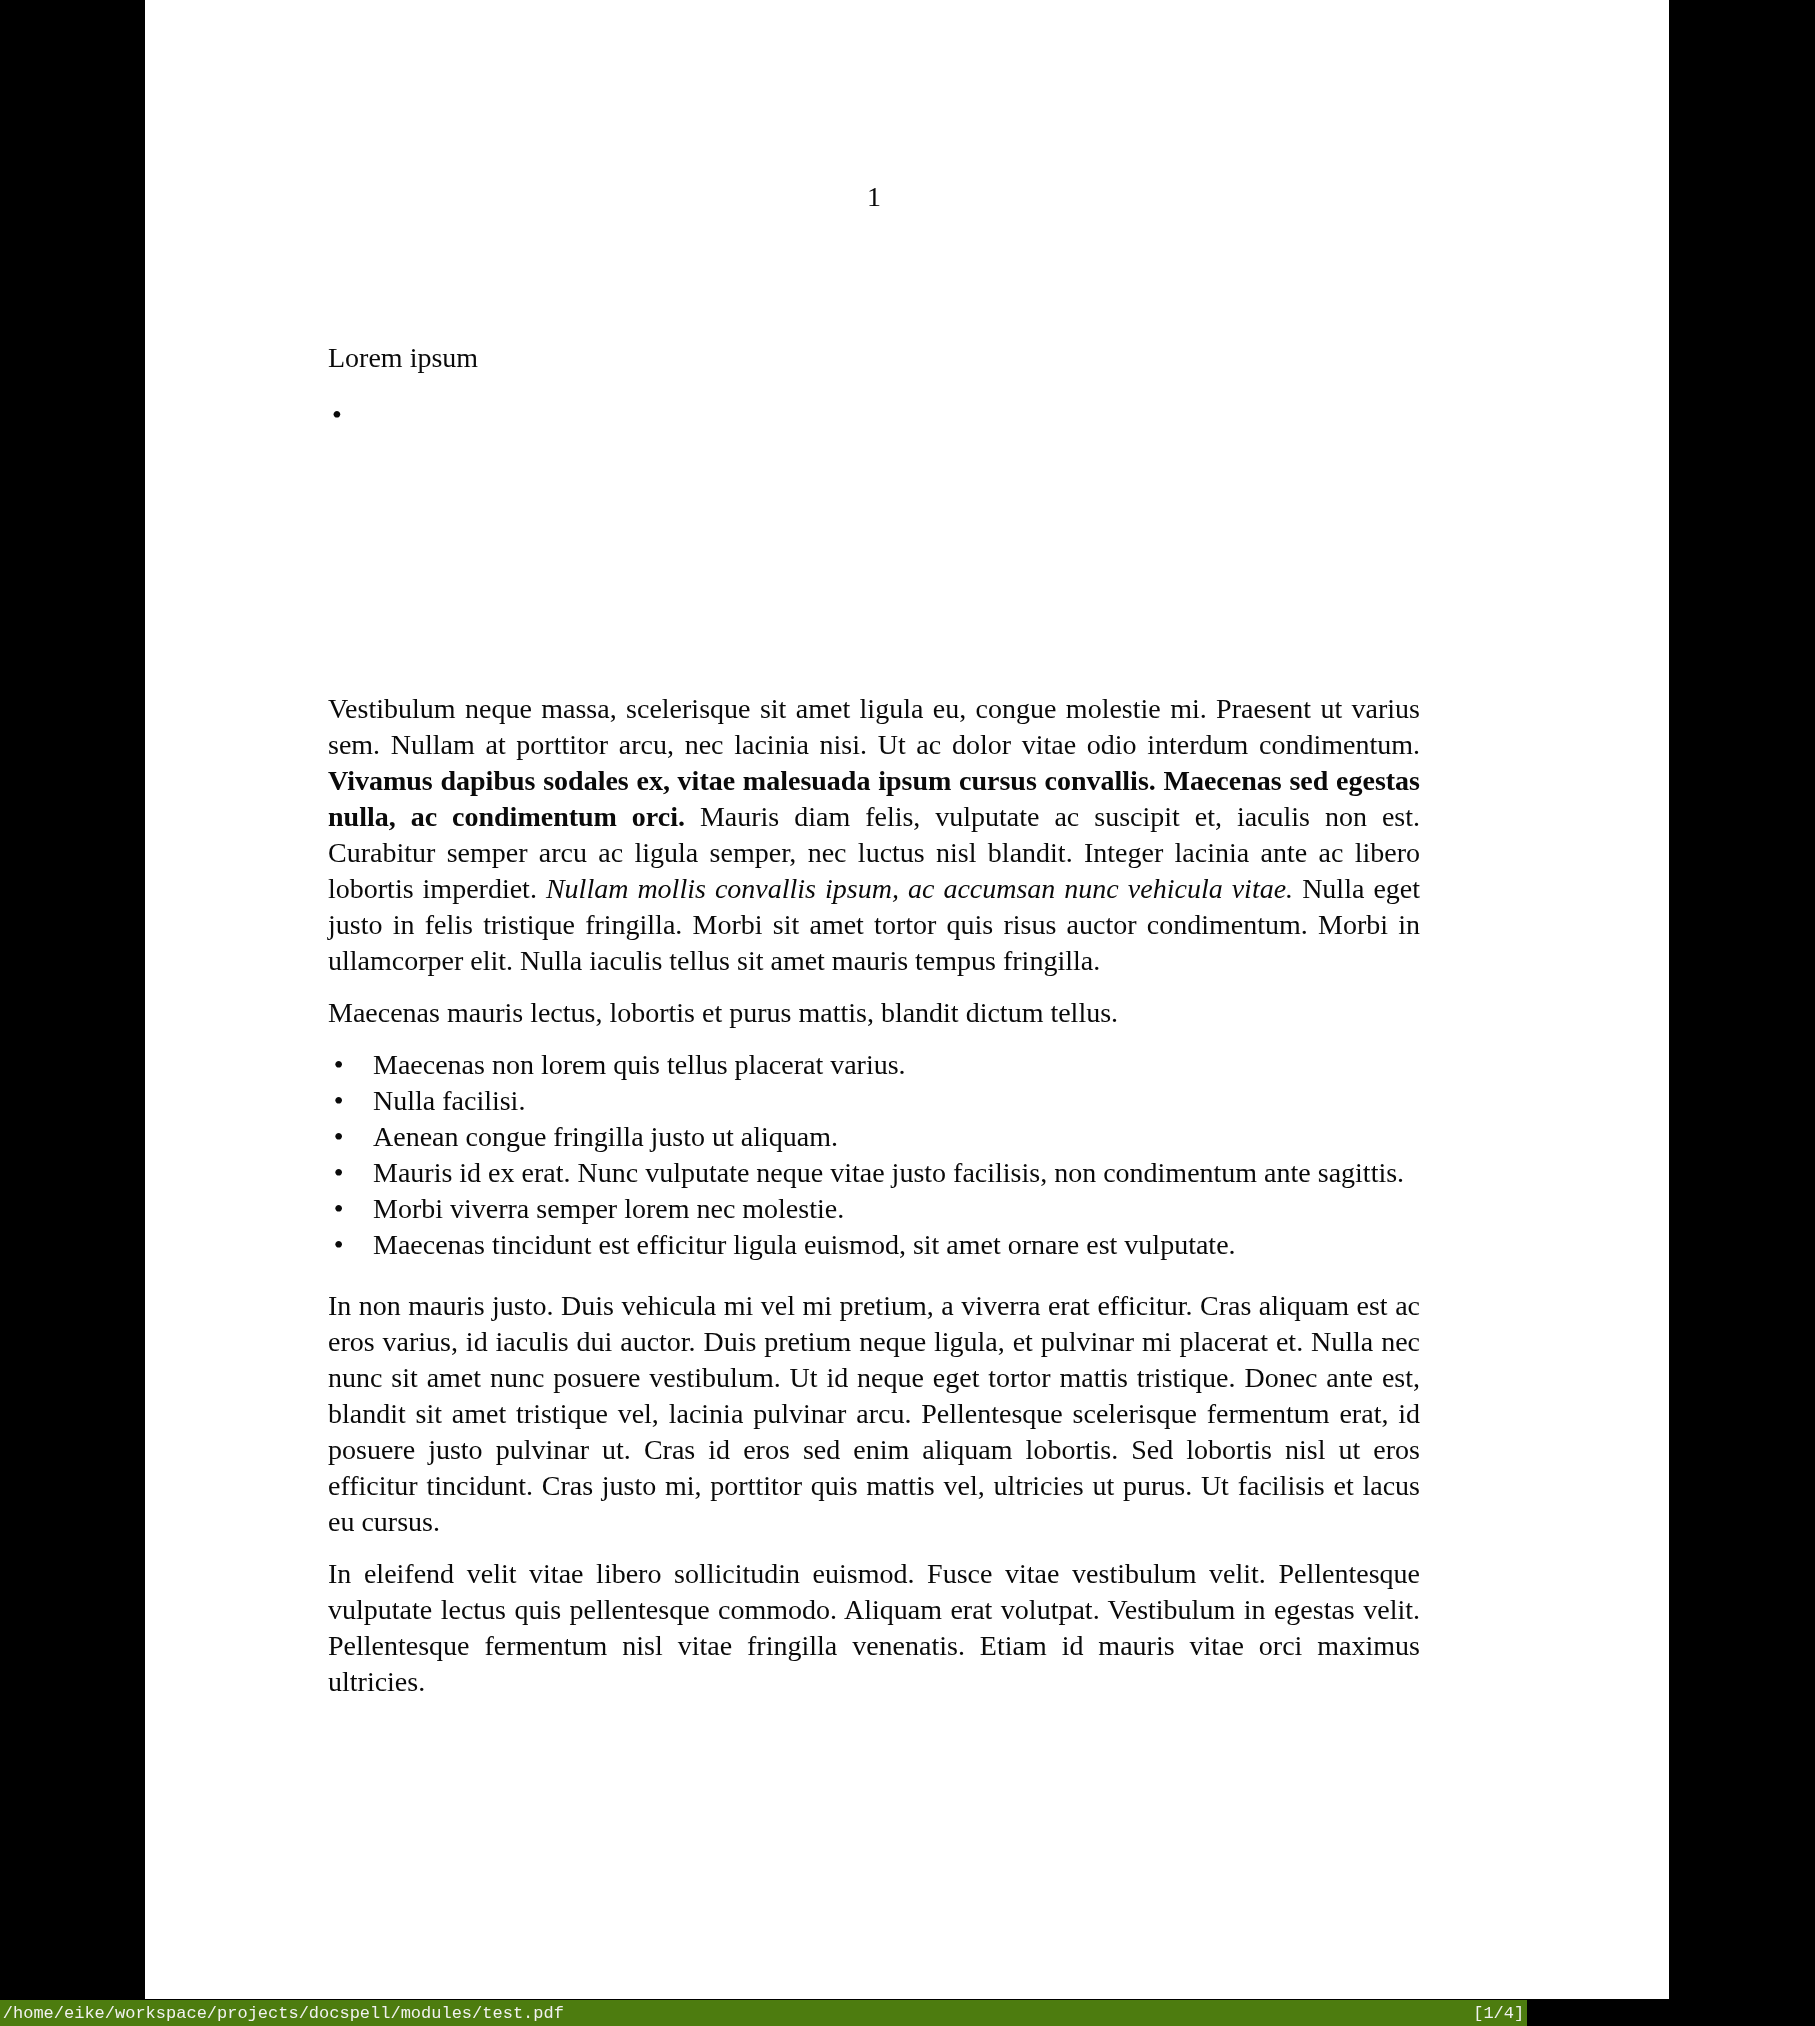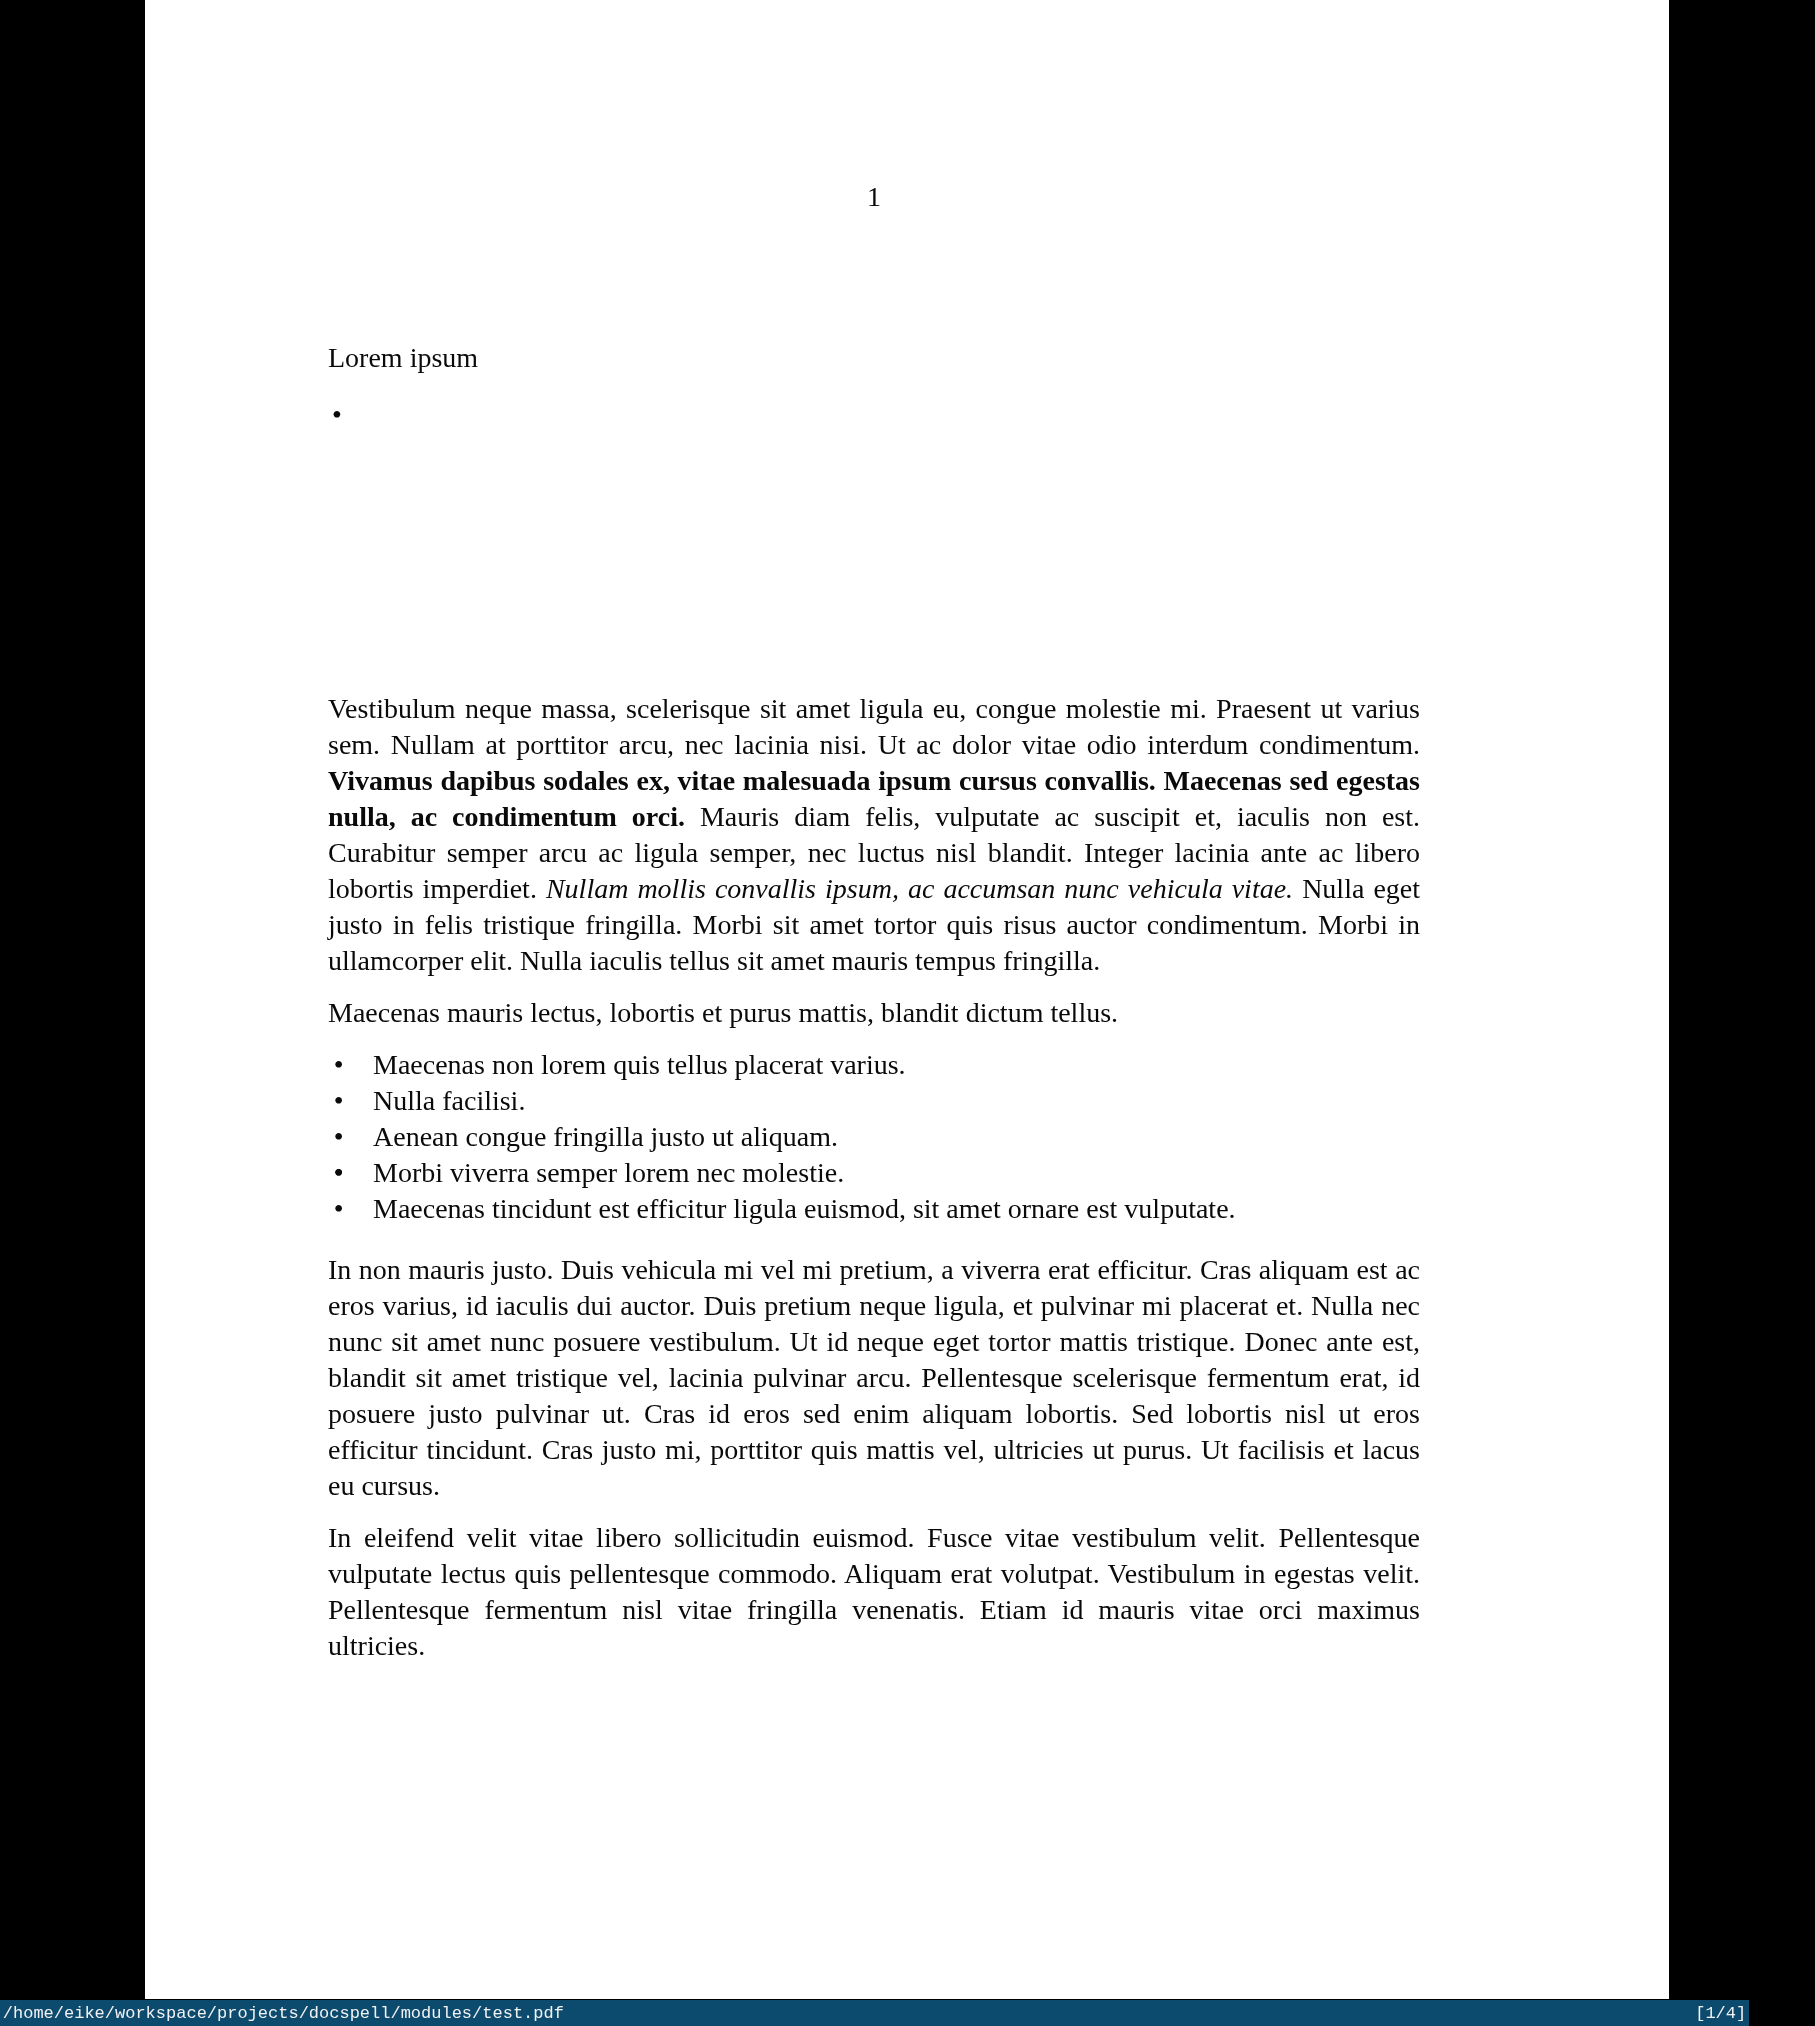--- a/index.html
+++ b/index.html
@@ -94,23 +94,23 @@
     position: absolute;
     left: 5.7px;
     top: 0;
   }
 
   
   .statusbar {
     position: absolute;
     left: 0;
     top: 2000px;
-    width: 1749px;
+    width: 1527px;
     height: 26.5px;
-    background: #0c4a6e;
+    background: #4d7c0f;
     color: #f2f2f2;
     font-family: "Liberation Mono", "DejaVu Sans Mono", monospace;
     font-size: 17px;
     display: flex;
     justify-content: space-between;
     align-items: center;
     padding: 0 2.8px;
     box-sizing: border-box;
     white-space: nowrap;
   }
@@ -130,21 +130,21 @@
   <div class="body-flow">
 
     <p><span>Vestibulum neque massa, scelerisque sit amet ligula eu, congue molestie mi. Praesent ut varius sem. Nullam at porttitor arcu, nec lacinia nisi. Ut ac dolor vitae odio interdum condimentum. </span><strong>Vivamus dapibus sodales ex, vitae malesuada ipsum cursus convallis. Maecenas sed egestas nulla, ac condimentum orci.</strong><span> Mauris diam felis, vulputate ac suscipit et, iaculis non est. Curabitur semper arcu ac ligula semper, nec luctus nisl blandit. Integer lacinia ante ac libero lobortis imperdiet. </span><em>Nullam mollis convallis ipsum, ac accumsan nunc vehicula vitae.</em><span> Nulla eget justo in felis tristique fringilla. Morbi sit amet tortor quis risus auctor condimentum. Morbi in ullamcorper elit. Nulla iaculis tellus sit amet mauris tempus fringilla.</span></p>
 
     <p>Maecenas mauris lectus, lobortis et purus mattis, blandit dictum tellus.</p>
 
     <ul class="doc-list">
       <li><span class="bullet">•</span><span>Maecenas non lorem quis tellus placerat varius.</span></li>
       <li><span class="bullet">•</span><span>Nulla facilisi.</span></li>
       <li><span class="bullet">•</span><span>Aenean congue fringilla justo ut aliquam.</span></li>
-      <li><span class="bullet">•</span></li>
+      <li><span class="bullet">•</span><span>Mauris id ex erat. Nunc vulputate neque vitae justo facilisis, non condimentum ante sagittis.</span></li>
       <li><span class="bullet">•</span><span>Morbi viverra semper lorem nec molestie.</span></li>
       <li><span class="bullet">•</span><span>Maecenas tincidunt est efficitur ligula euismod, sit amet ornare est vulputate.</span></li>
     </ul>
 
     <p>In non mauris justo. Duis vehicula mi vel mi pretium, a viverra erat efficitur. Cras aliquam est ac eros varius, id iaculis dui auctor. Duis pretium neque ligula, et pulvinar mi placerat et. Nulla nec nunc sit amet nunc posuere vestibulum. Ut id neque eget tortor mattis tristique. Donec ante est, blandit sit amet tristique vel, lacinia pulvinar arcu. Pellentesque scelerisque fermentum erat, id posuere justo pulvinar ut. Cras id eros sed enim aliquam lobortis. Sed lobortis nisl ut eros efficitur tincidunt. Cras justo mi, porttitor quis mattis vel, ultricies ut purus. Ut facilisis et lacus eu cursus.</p>
 
     <p>In eleifend velit vitae libero sollicitudin euismod. Fusce vitae vestibulum velit. Pellentesque vulputate lectus quis pellentesque commodo. Aliquam erat volutpat. Vestibulum in egestas velit. Pellentesque fermentum nisl vitae fringilla venenatis. Etiam id mauris vitae orci maximus ultricies.</p>
 
   </div>
 </div>

